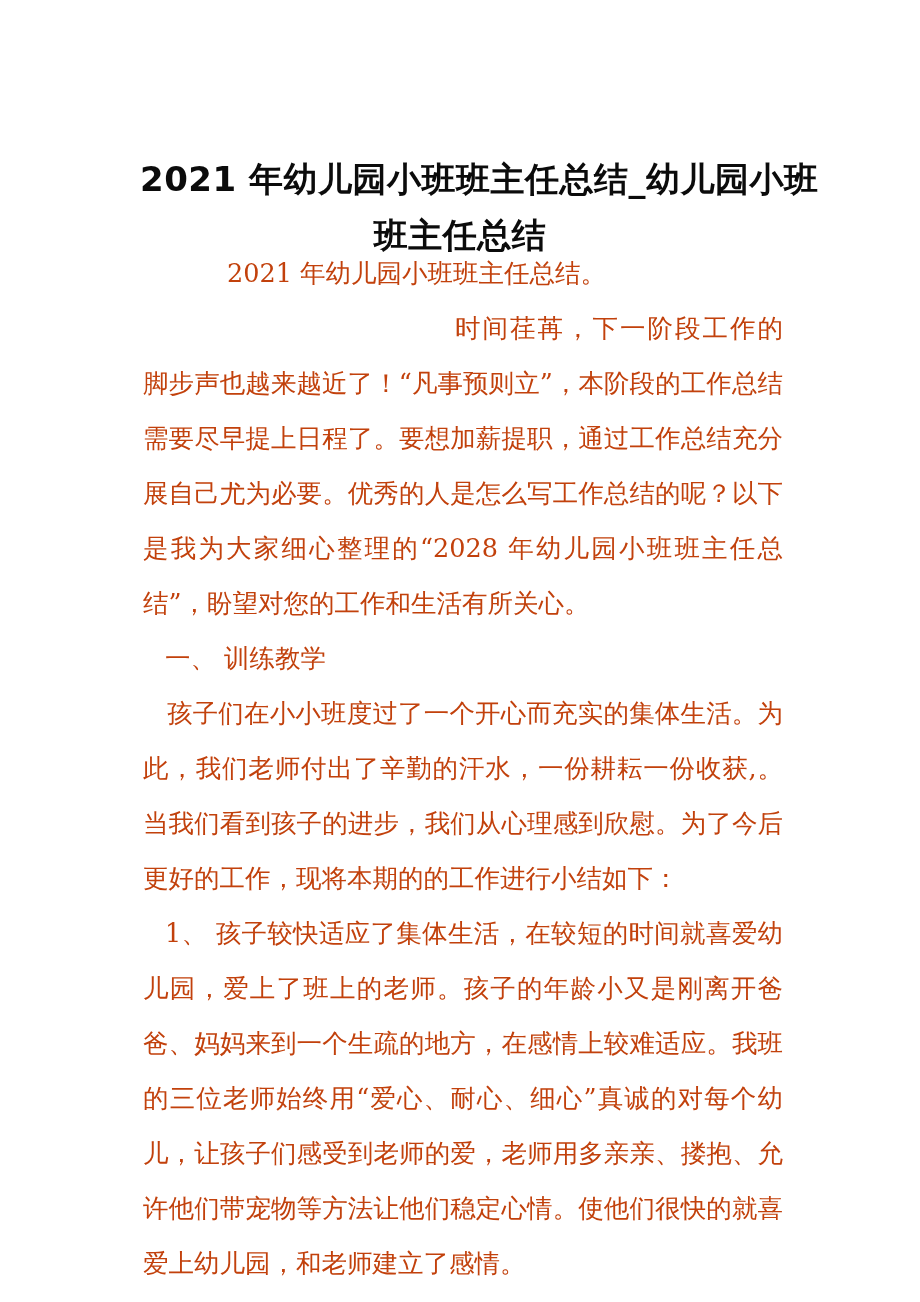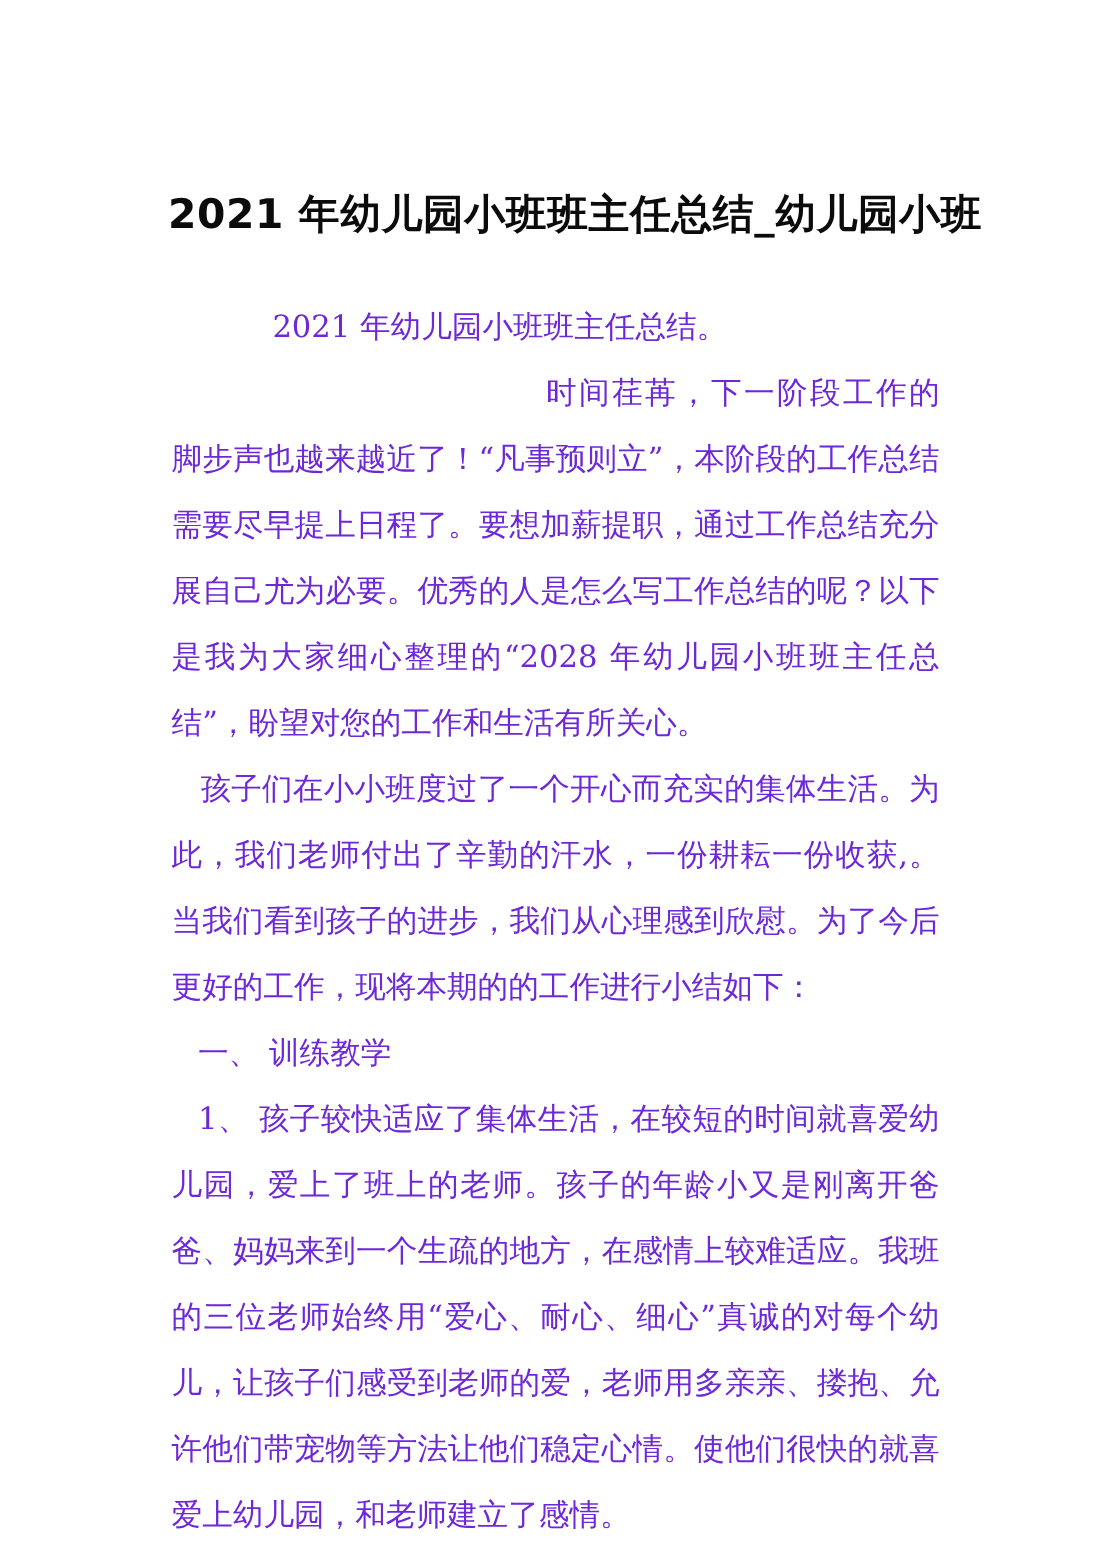--- a/index.html
+++ b/index.html
@@ -49,21 +49,21 @@
   }
 
   
   .body-text {
     position: absolute;
     left: 143px;
     top: 246px;
     width: 640px;
     font-size: 25.5px;
     line-height: 55px;
-    color: #6d28d9;
+    color: #c2410c;
     font-family: "DejaVu Serif", "Liberation Serif", serif;
     font-weight: 400;
   }
 
   .para {
     margin: 0;
     text-align: justify;
     text-justify: inter-ideograph;
     text-align-last: left;
     word-break: break-all;
@@ -95,29 +95,30 @@
     text-indent: 22px;
   }
 </style>
 </head>
 <body>
 
 <div class="page">
 
   <h1 class="doc-title">
     <span class="t-line-1">2021 年幼儿园小班班主任总结_幼儿园小班</span>
+    <span class="t-line-2">班主任总结</span>
   </h1>
 
   <div class="body-text">
 
     <p class="para para-lead">2021 年幼儿园小班班主任总结。</p>
 
     <p class="para para-bigindent">时间荏苒，下一阶段工作的脚步声也越来越近了！“凡事预则立”，本阶段的工作总结需要尽早提上日程了。要想加薪提职，通过工作总结充分展自己尤为必要。优秀的人是怎么写工作总结的呢？以下是我为大家细心整理的“2028 年幼儿园小班班主任总结”，盼望对您的工作和生活有所关心。</p>
 
+    <p class="para para-heading">一、 训练教学</p>
+
     <p class="para para-indent">孩子们在小小班度过了一个开心而充实的集体生活。为此，我们老师付出了辛勤的汗水，一份耕耘一份收获,。当我们看到孩子的进步，我们从心理感到欣慰。为了今后更好的工作，现将本期的的工作进行小结如下：</p>
-
-    <p class="para para-heading">一、 训练教学</p>
 
     <p class="para para-item">1、 孩子较快适应了集体生活，在较短的时间就喜爱幼儿园，爱上了班上的老师。孩子的年龄小又是刚离开爸爸、妈妈来到一个生疏的地方，在感情上较难适应。我班的三位老师始终用“爱心、耐心、细心”真诚的对每个幼儿，让孩子们感受到老师的爱，老师用多亲亲、搂抱、允许他们带宠物等方法让他们稳定心情。使他们很快的就喜爱上幼儿园，和老师建立了感情。</p>
 
   </div>
 
 </div>
 
 </body></html>

